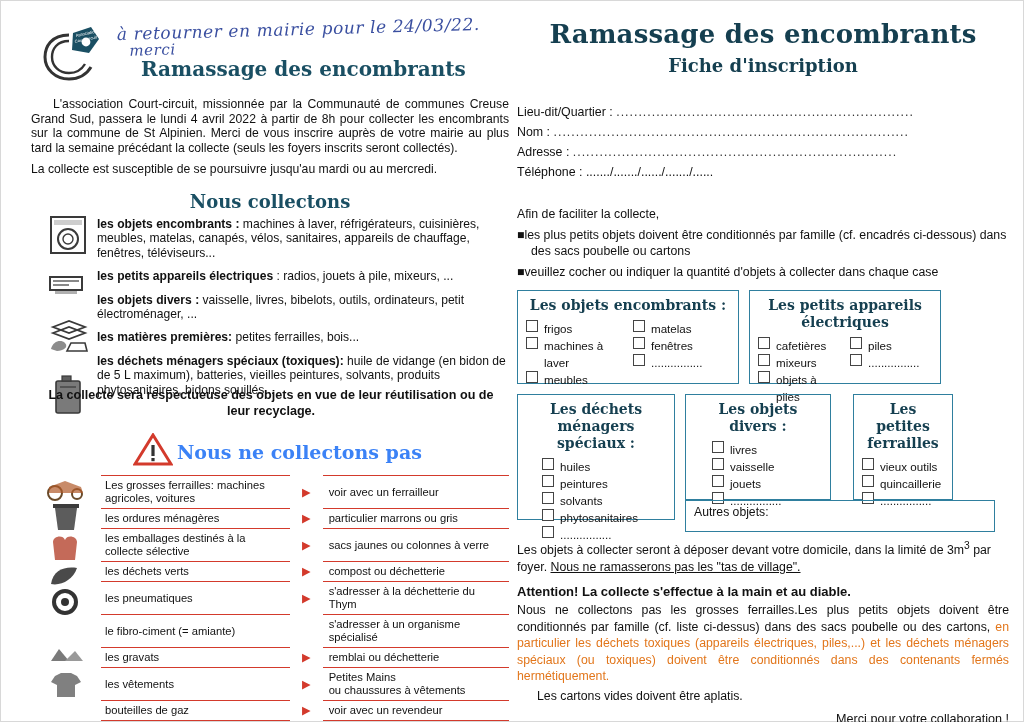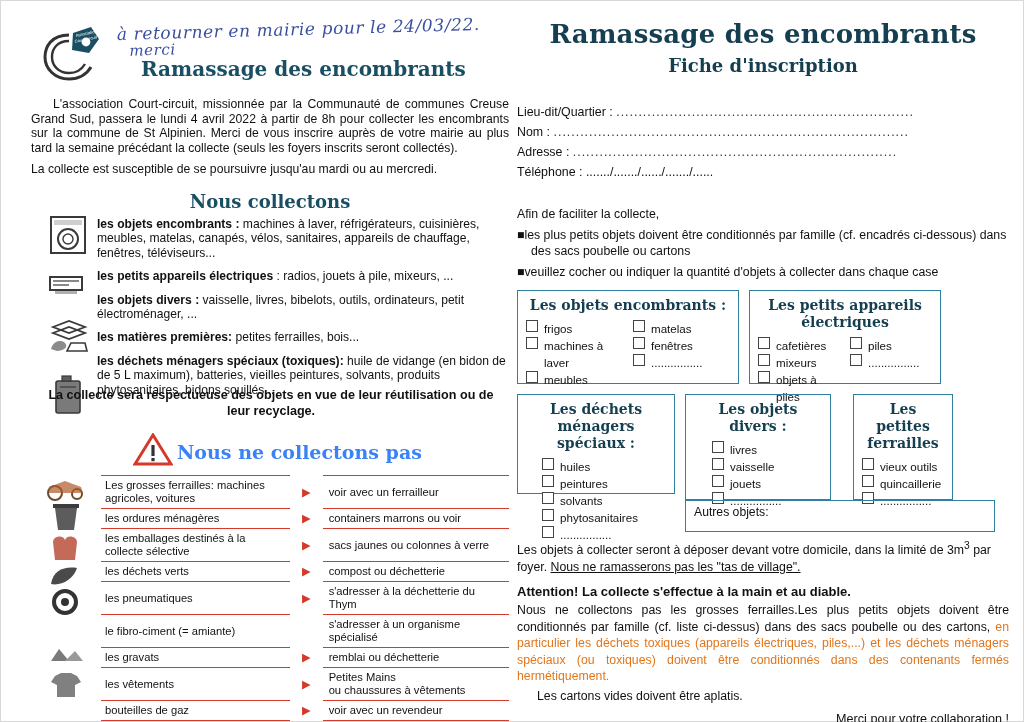--- a/index.html
+++ b/index.html
@@ -292,21 +292,21 @@
   <table class="ex-table">
     <tbody>
       <tr>
         <td class="left">Les grosses ferrailles: machines agricoles, voitures</td>
         <td class="arrow">▶</td>
         <td class="right">voir avec un ferrailleur</td>
       </tr>
       <tr>
         <td class="left">les ordures ménagères</td>
         <td class="arrow">▶</td>
-        <td class="right">containers marrons ou voir</td>
+        <td class="right">particulier marrons ou gris</td>
       </tr>
       <tr>
         <td class="left">les emballages destinés à la collecte sélective</td>
         <td class="arrow">▶</td>
         <td class="right">sacs jaunes ou colonnes à verre</td>
       </tr>
       <tr>
         <td class="left">les déchets verts</td>
         <td class="arrow">▶</td>
         <td class="right">compost ou déchetterie</td>
@@ -431,21 +431,21 @@
                 <span>piles</span>
               </div>
             <div class="cbrow">
                 <span class="cb"></span>
                 <span>................</span>
               </div>
           </div>
         </div>
       </div>
 
-      <div class="box" style="left:0px;top:104px;width:158px;height:100px;">
+      <div class="box" style="left:0px;top:104px;width:158px;height:126px;">
         <h4>Les déchets ménagers spéciaux :</h4>
         <div style="padding-left:16px;">
           <div class="cbrow">
               <span class="cb"></span>
               <span>huiles</span>
             </div>
           <div class="cbrow">
               <span class="cb"></span>
               <span>peintures</span>
             </div>

